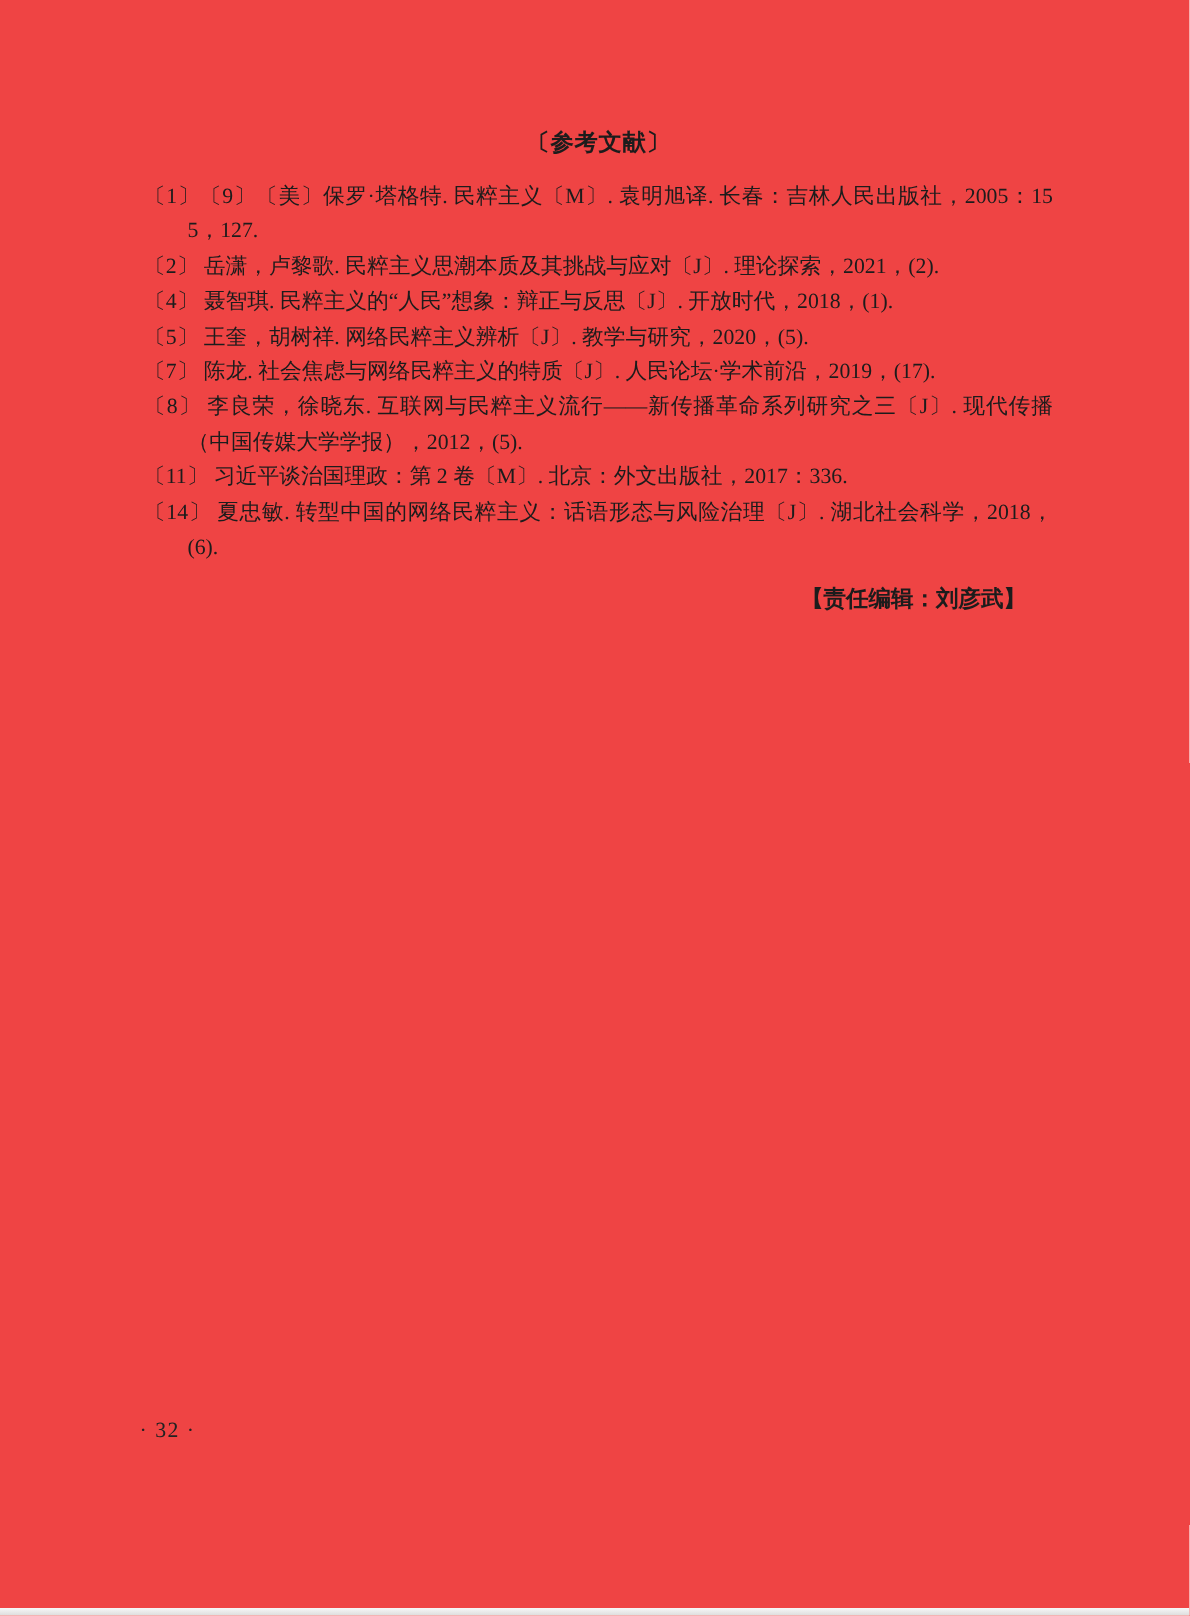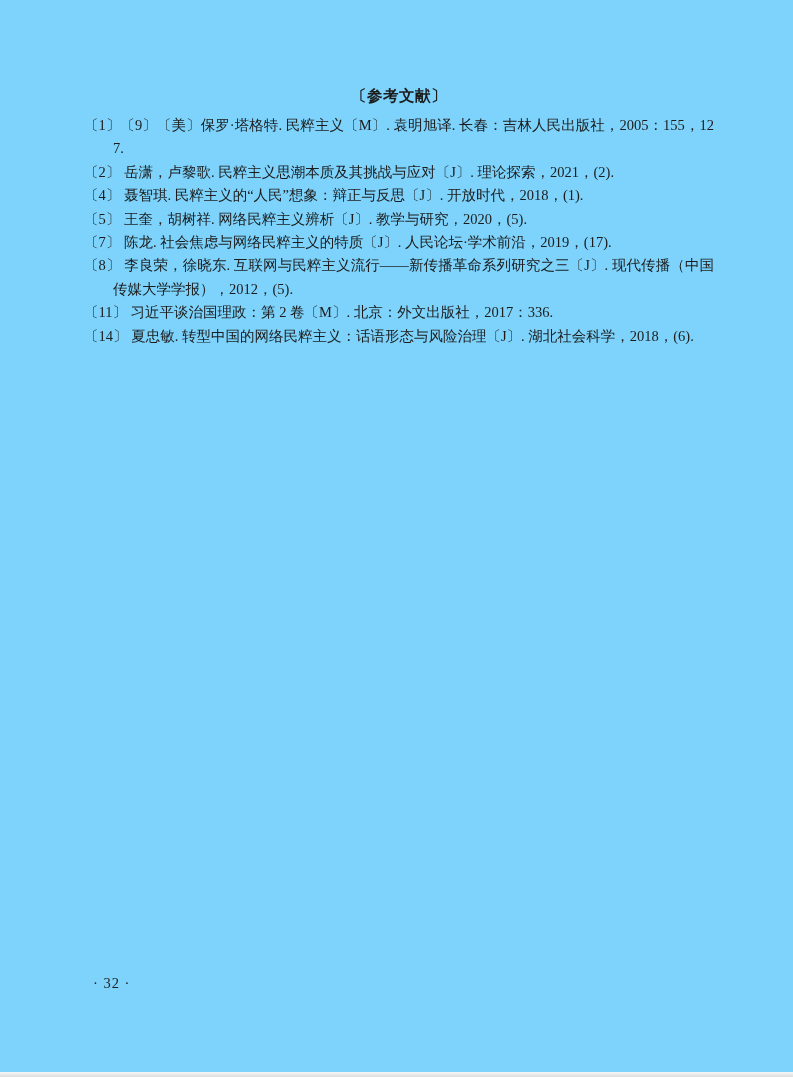--- a/index.html
+++ b/index.html
@@ -4,21 +4,21 @@
 <style>
   html, body {
     margin: 0;
     padding: 0;
     background: #ffffff;
   }
   .page {
     position: relative;
     width: 793px;
     height: 1077px;
-    background: #7dd3fc;
+    background: #ef4444;
     font-family: "Liberation Serif", "DejaVu Serif", serif;
     color: #1c1c1c;
     overflow: hidden;
   }
   .content {
     position: absolute;
     left: 84px;
     top: 84px;
     width: 630px;
   }
@@ -26,21 +26,21 @@
     font-family: "Liberation Sans", "DejaVu Sans", sans-serif;
     font-weight: bold;
     font-size: 15.5px;
     line-height: 24px;
     text-align: center;
     margin: 0 0 6px 0;
     letter-spacing: 0.5px;
   }
   .ref-list {
     list-style: none;
-    margin: 0;
+    margin: 12px;
     padding: 0;
   }
   .ref {
     font-size: 14.5px;
     line-height: 23.4px;
     text-align: justify;
     padding-left: 29px;
     text-indent: -29px;
     word-break: break-all;
   }
@@ -49,21 +49,21 @@
     font-weight: bold;
     font-size: 15px;
     line-height: 22px;
     text-align: right;
     padding-right: 30px;
     margin-top: 9px;
   }
   .page-number {
     position: absolute;
     left: 93px;
-    top: 975px;
+    top: 946px;
     font-size: 14.5px;
     letter-spacing: 1px;
     color: #222222;
   }
   .scan-edge {
     position: absolute;
     left: 0;
     bottom: 0;
     width: 100%;
     height: 5px;
@@ -79,16 +79,17 @@
     <ol class="ref-list">
       <li class="ref">〔1〕〔9〕〔美〕保罗·塔格特. 民粹主义〔M〕. 袁明旭译. 长春：吉林人民出版社，2005：155，127.</li>
       <li class="ref">〔2〕 岳潇，卢黎歌. 民粹主义思潮本质及其挑战与应对〔J〕. 理论探索，2021，(2).</li>
       <li class="ref">〔4〕 聂智琪. 民粹主义的“人民”想象：辩正与反思〔J〕. 开放时代，2018，(1).</li>
       <li class="ref">〔5〕 王奎，胡树祥. 网络民粹主义辨析〔J〕. 教学与研究，2020，(5).</li>
       <li class="ref">〔7〕 陈龙. 社会焦虑与网络民粹主义的特质〔J〕. 人民论坛·学术前沿，2019，(17).</li>
       <li class="ref">〔8〕 李良荣，徐晓东. 互联网与民粹主义流行——新传播革命系列研究之三〔J〕. 现代传播（中国传媒大学学报），2012，(5).</li>
       <li class="ref">〔11〕 习近平谈治国理政：第 2 卷〔M〕. 北京：外文出版社，2017：336.</li>
       <li class="ref">〔14〕 夏忠敏. 转型中国的网络民粹主义：话语形态与风险治理〔J〕. 湖北社会科学，2018，(6).</li>
     </ol>
+    <div class="editor">【责任编辑：刘彦武】</div>
   </div>
   <div class="page-number">· 32 ·</div>
   <div class="scan-edge"></div>
 </div>
 
 </body></html>

